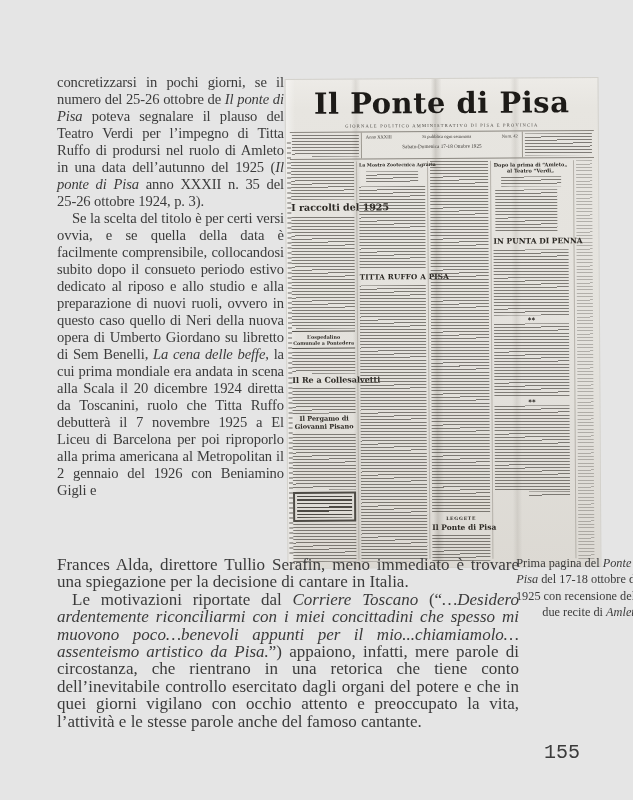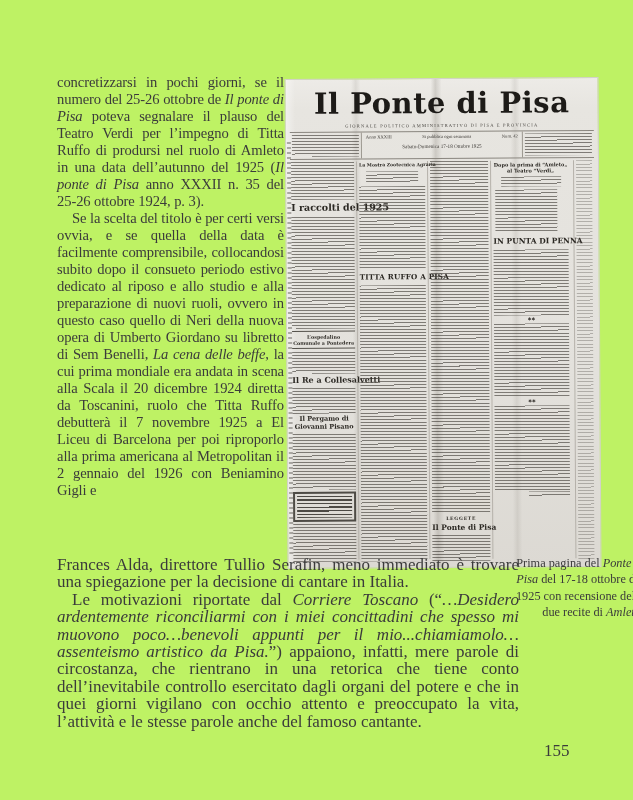--- a/index.html
+++ b/index.html
@@ -1,17 +1,17 @@
 <!DOCTYPE html>
 <html lang="it"><head>
 <meta charset="utf-8">
 <style>
   html,body { margin:0; padding:0; background:#ffffff; }
   .page {
-    position:relative; width:633px; height:800px; background:#bef264;
+    position:relative; width:633px; height:800px; background:#e5e5e5;
     font-family:"Liberation Serif", serif; color:#3b3b3b; overflow:hidden;
   }
   
   .leftcol {
     position:absolute; left:57px; top:74px; width:227px;
     font-size:14.6px; line-height:17px; text-align:justify;
     letter-spacing:-0.1px; hyphens:none;
   }
   .fullwidth {
     position:absolute; left:57px; top:556px; width:462px;
@@ -19,21 +19,21 @@
   }
   .leftcol p, .fullwidth p { margin:0; }
   p.ind { text-indent:15px; }
   em { font-style:italic; }
 
   
   .caption {
     position:absolute; left:498px; top:555px; width:134px;
     font-size:12.3px; line-height:16.4px; text-align:right; color:#3b3b3b;margin-left:12px;
   }
-  .pagenum { position:absolute; left:544px; top:741px; font-size:17px; color:#3b3b3b; }
+  .pagenum { position:absolute; left:544px; top:741px; font-size:20px; color:#3b3b3b;font-family:Liberation Mono, monospace; }
 
   
   .paper {
     position:absolute; left:286px; top:78px; width:312px; height:488px;
     transform:rotate(-0.35deg);
     background:
       linear-gradient(90deg, rgba(255,255,255,0.45) 0, rgba(0,0,0,0) 3%),
       linear-gradient(90deg, rgba(0,0,0,0) 21%, rgba(110,104,94,0.13) 22.5%, rgba(0,0,0,0) 24%),
       linear-gradient(90deg, rgba(0,0,0,0) 46.5%, rgba(110,104,94,0.22) 48%, rgba(0,0,0,0) 50%),
       linear-gradient(90deg, rgba(0,0,0,0) 72%, rgba(110,104,94,0.12) 73.5%, rgba(0,0,0,0) 75%),

